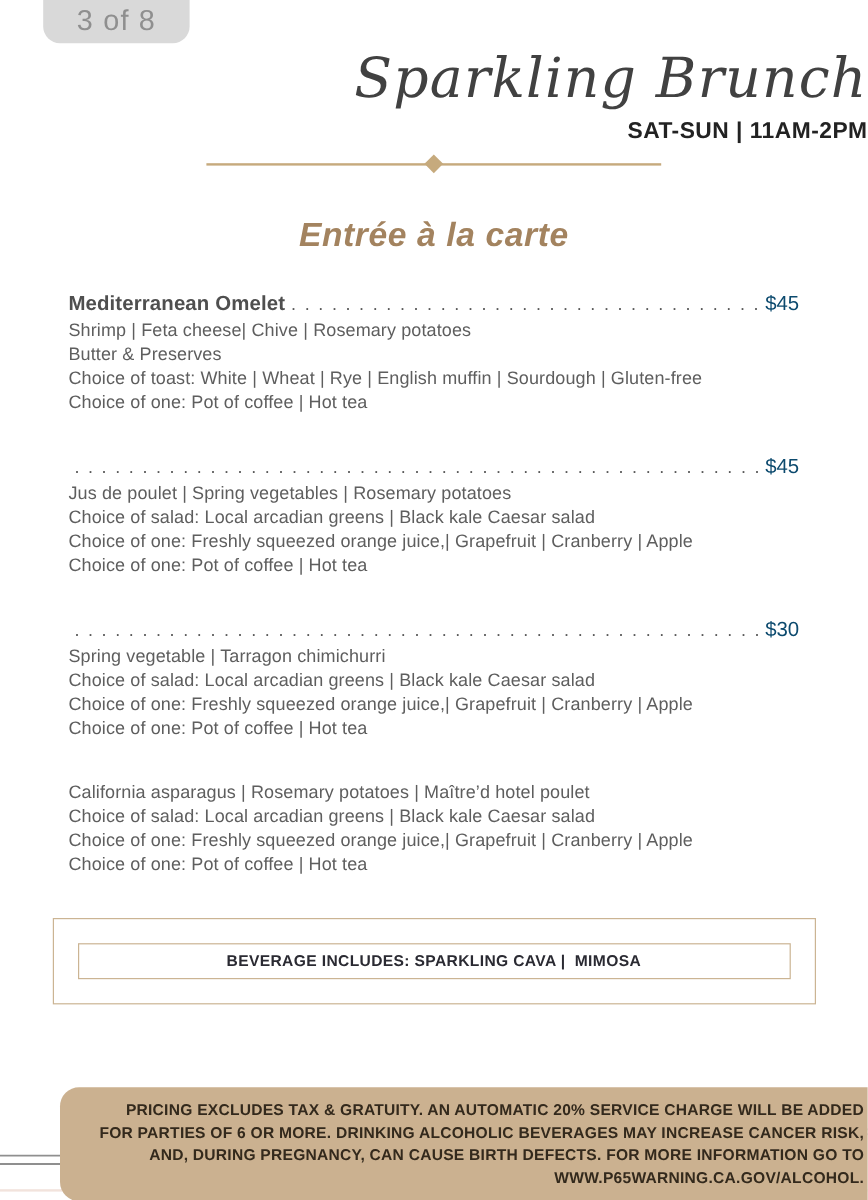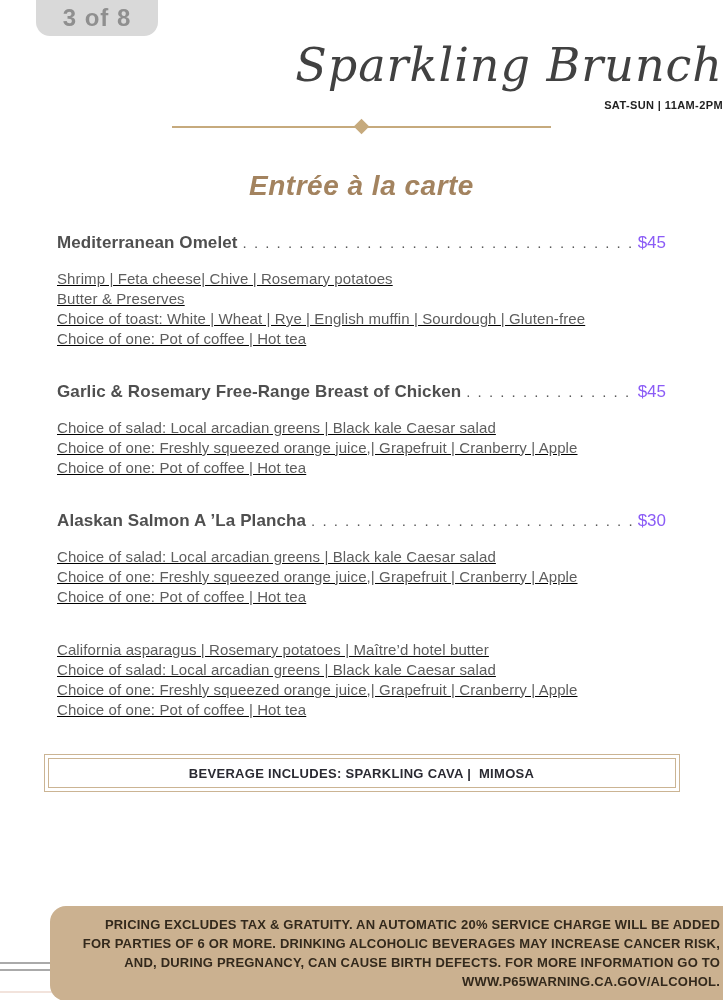--- a/index.html
+++ b/index.html
@@ -8,30 +8,30 @@
     background:#ffffff;
     font-family:"Liberation Sans","DejaVu Sans",sans-serif;
   }
   
   .badge{
     position:absolute;left:36px;top:-14px;width:122px;height:50px;
     background:#d9d9d9;border-radius:14px;
     display:flex;align-items:flex-end;justify-content:center;
     padding-bottom:4px;box-sizing:border-box;
   }
-  .badge span{font-size:24px;font-weight:700;color:#8f8f8f;letter-spacing:1px;}
+  .badge span{font-size:24px;font-weight:400;color:#8f8f8f;letter-spacing:1px;}
   
   .header{padding-top:8px;text-align:right;margin-top:24px;}
   .script-title{
     font-family:"DejaVu Serif","Liberation Serif",serif;
     font-style:italic;font-weight:400;
     font-size:46px;color:#414141;letter-spacing:1px;line-height:1.45;
   }
   .subtitle{
-    margin-top:0px;font-size:11px;font-weight:700;color:#222;
+    margin-top:0px;font-size:19px;font-weight:700;color:#222;
     letter-spacing:.4px;
   }
   .divider{position:relative;width:379px;height:13px;margin:9px auto 0;}
   .divider .line{position:absolute;left:0;right:0;top:6px;height:2px;background:#c6aa7d;}
   .divider .diamond{
     position:absolute;left:50%;top:1px;width:11px;height:11px;margin-left:-6px;
     background:#c6aa7d;transform:rotate(45deg);
   }
   
   .section-title{
@@ -47,27 +47,27 @@
     font-size:17px;font-weight:700;color:#4f4f4f;white-space:nowrap;letter-spacing:.1px;
   }
   .leader{
     flex:1;overflow:hidden;white-space:nowrap;margin:0 5px;
     color:#595959;font-size:15px;
   }
   .leader::after{
     content:". . . . . . . . . . . . . . . . . . . . . . . . . . . . . . . . . . . . . . . . . . . . . . . . . . . . . . . . . . . . . . . .";
     letter-spacing:1.5px;
   }
-  .item-price{font-size:17px;font-weight:400;color:#8b5cf6;white-space:nowrap;}
-  .item-desc{margin-top:16px;text-decoration:underline;}
+  .item-price{font-size:17px;font-weight:400;color:#0c4a6e;white-space:nowrap;}
+  .item-desc{margin-top:3px;}
   .desc-line{font-size:15px;color:#5e5e5e;line-height:20px;letter-spacing:.1px;}
   
   .bev-outer{
     width:636px;margin:34px auto 0;box-sizing:border-box;
-    border:1px solid #cbb493;padding:3px;
+    border:1px solid #cbb493;padding:20px;
   }
   .bev-inner{
     border:1px solid #cbb493;padding:5px 8px;text-align:center;
   }
   .bev-text{
     font-size:13px;font-weight:700;color:#2a2a32;letter-spacing:.3px;
     white-space:pre-wrap;
   }
   
   .deco-svg{position:absolute;left:0;top:940px;width:723px;height:60px;z-index:1;}
@@ -114,47 +114,47 @@
       <div class="item-desc">
         <div class="desc-line">Shrimp | Feta cheese| Chive | Rosemary potatoes</div>
         <div class="desc-line">Butter &amp; Preserves</div>
         <div class="desc-line">Choice of toast: White | Wheat | Rye | English muffin | Sourdough | Gluten-free</div>
         <div class="desc-line">Choice of one: Pot of coffee | Hot tea</div>
       </div>
     </div>
 
     <div class="menu-item">
       <div class="item-head">
-        <span class="item-name">Garlic &amp; Rosemary Free-Range Breast of Chicken</span>
         <span class="leader"></span>
         <span class="item-price">$45</span>
       </div>
       <div class="item-desc">
+        <div class="desc-line">Jus de poulet | Spring vegetables | Rosemary potatoes</div>
         <div class="desc-line">Choice of salad: Local arcadian greens | Black kale Caesar salad</div>
         <div class="desc-line">Choice of one: Freshly squeezed orange juice,| Grapefruit | Cranberry | Apple</div>
         <div class="desc-line">Choice of one: Pot of coffee | Hot tea</div>
       </div>
     </div>
 
     <div class="menu-item">
       <div class="item-head">
-        <span class="item-name">Alaskan Salmon A ’La Plancha</span>
         <span class="leader"></span>
         <span class="item-price">$30</span>
       </div>
       <div class="item-desc">
+        <div class="desc-line">Spring vegetable | Tarragon chimichurri</div>
         <div class="desc-line">Choice of salad: Local arcadian greens | Black kale Caesar salad</div>
         <div class="desc-line">Choice of one: Freshly squeezed orange juice,| Grapefruit | Cranberry | Apple</div>
         <div class="desc-line">Choice of one: Pot of coffee | Hot tea</div>
       </div>
     </div>
 
     <div class="menu-item">
       <div class="item-desc">
-        <div class="desc-line">California asparagus | Rosemary potatoes | Maître’d hotel butter</div>
+        <div class="desc-line">California asparagus | Rosemary potatoes | Maître’d hotel poulet</div>
         <div class="desc-line">Choice of salad: Local arcadian greens | Black kale Caesar salad</div>
         <div class="desc-line">Choice of one: Freshly squeezed orange juice,| Grapefruit | Cranberry | Apple</div>
         <div class="desc-line">Choice of one: Pot of coffee | Hot tea</div>
       </div>
     </div>
 
 </div>
 
 <div class="bev-outer">
   <div class="bev-inner">

